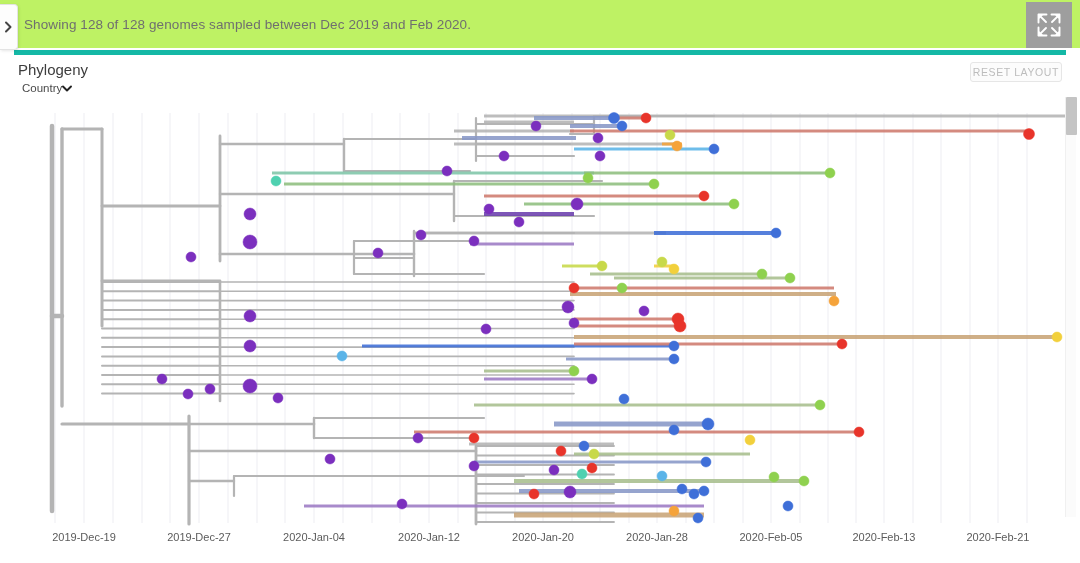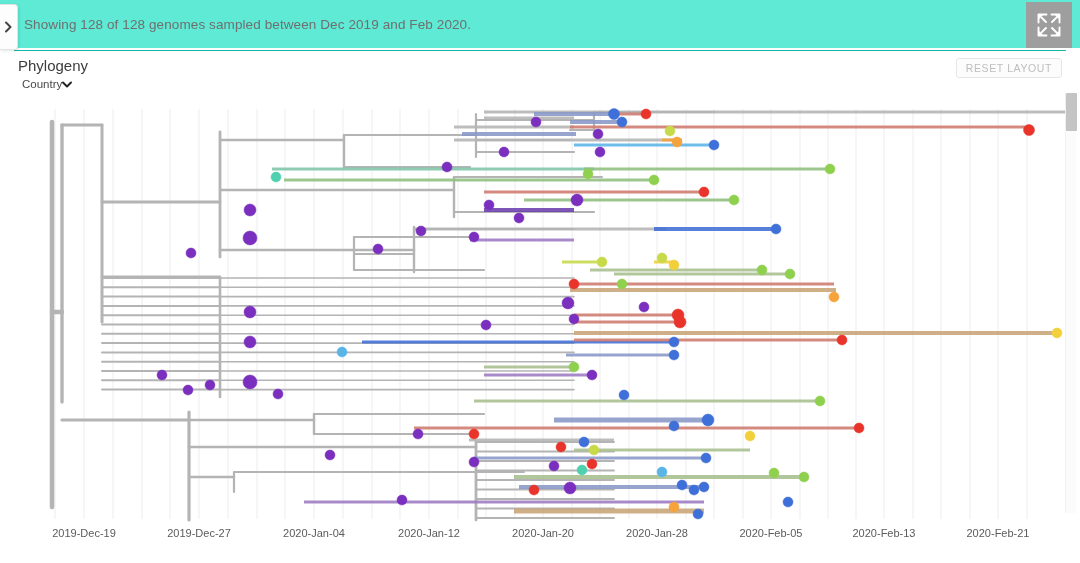--- a/index.html
+++ b/index.html
@@ -32,21 +32,21 @@
     cursor: pointer;
     z-index: 30;
   }
   .side-tab svg { display:block; }
 
   
   .status-bar {
     position: absolute;
     left: 0; top: 0;
     width: 1080px; height: 48px;
-    background: #5eead4;
+    background: #bef264;
     display: flex; align-items: center;
   }
   .status-text {
     margin-left: 24px;
     font-size: 13.5px;
     color: #6f6f6f;
     letter-spacing: 0.1px;
     white-space: nowrap;
   }
 
@@ -60,21 +60,21 @@
     cursor: pointer;
     z-index: 25;
   }
 
   
   .panel {
     position: absolute;
     left: 14px; top: 50px;
     width: 1052px; height: 485px;
     background: #ffffff;
-    border-top: 1px solid #14b8a6;
+    border-top: 5px solid #14b8a6;
   }
 
   .panel-title {
     position: absolute;
     left: 4px; top: 6px;
     font-size: 15px;
     color: #3d3d3d;
     font-weight: 400;
   }
 
@@ -83,21 +83,21 @@
     left: 8px; top: 27px;
     font-size: 11.5px;
     color: #4a4a4a;
     display: flex; align-items: center; 
     cursor: pointer;
   }
 
   .reset-layout-btn {
     position: absolute;
     right: 4px; top: 7px;
-    padding: 3px 9px;
+    padding: 3px 2px;
     font-size: 10.5px;
     letter-spacing: 0.6px;
     color: #bdbdbd;
     background: #fcfcfc;
     border: 1px solid #e6e6e6;
     border-radius: 3px;
     cursor: pointer;
     z-index: 20;
   }
 

